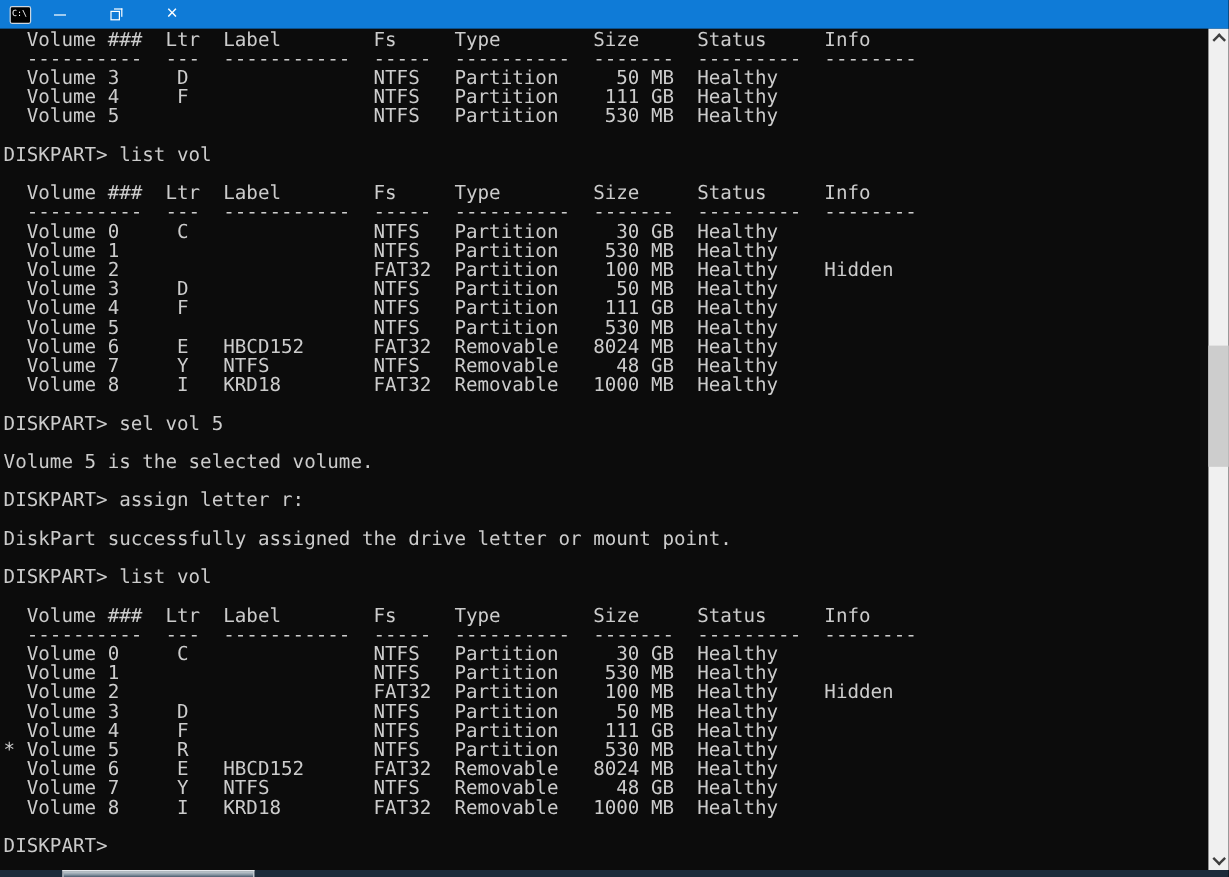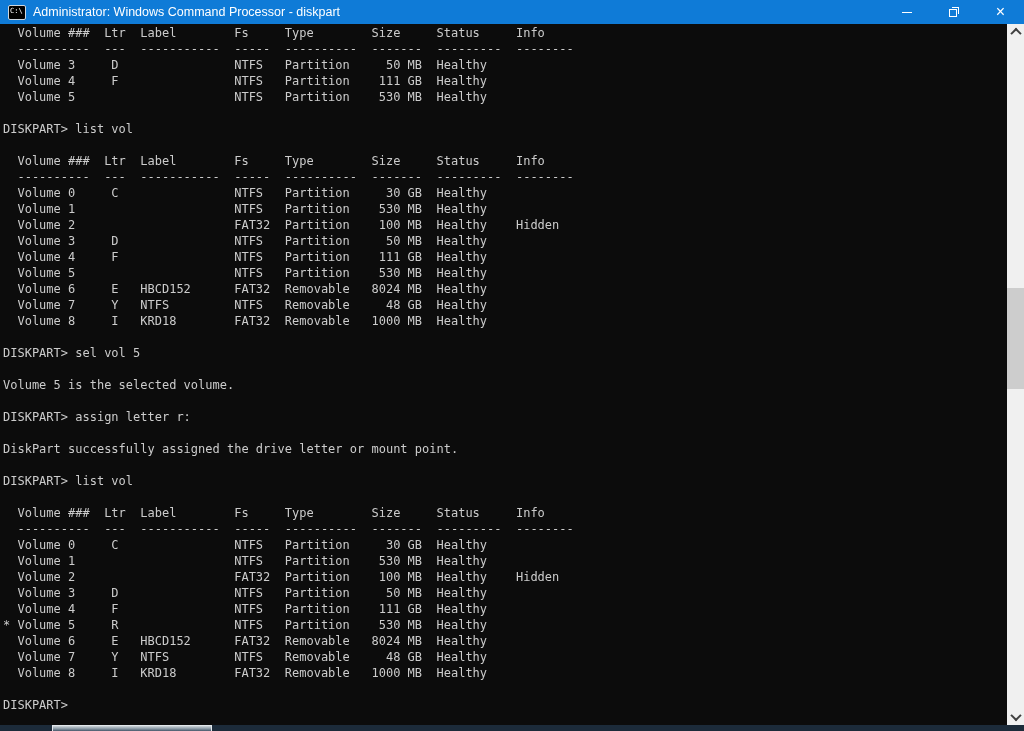--- a/index.html
+++ b/index.html
@@ -40,21 +40,21 @@
   }
   .close-glyph{font-size:16px;line-height:16px;font-weight:400;}
   
   .console{
     position:absolute;top:24px;left:0;width:1007px;height:701px;
     background:var(--console-bg,#0c0c0c);overflow:hidden;
   }
   pre.term{
     margin:0;padding:1px 0 0 3px;
     font-family:"DejaVu Sans Mono","Liberation Mono",monospace;
-    font-size:12px;line-height:16px;
+    font-size:16px;line-height:16px;
     color:var(--console-text,#cccccc);
     white-space:pre;
   }
   
   .vscroll{
     position:absolute;top:24px;right:0;width:17px;height:701px;
     background:var(--sb-track,#f0f0f0);
   }
   .sb-btn{
     position:absolute;left:0;width:17px;height:16px;
@@ -80,21 +80,20 @@
     background:linear-gradient(180deg,#ccd4d9 0%,#8b9aa6 55%,#46586a 100%);
   }
 </style>
 </head>
 <body>
 
 <div class="window">
 
   <div class="titlebar">
     <div class="app-icon">C:\</div>
-    <div class="title-text">Administrator: Windows Command Processor - diskpart</div>
     <div class="controls">
       <div class="ctrl-btn">
         <span class="min-glyph"></span>
       </div>
       <div class="ctrl-btn">
         <span class="restore-glyph"></span>
       </div>
       <div class="ctrl-btn">
         <span class="close-glyph">×</span>
       </div>

